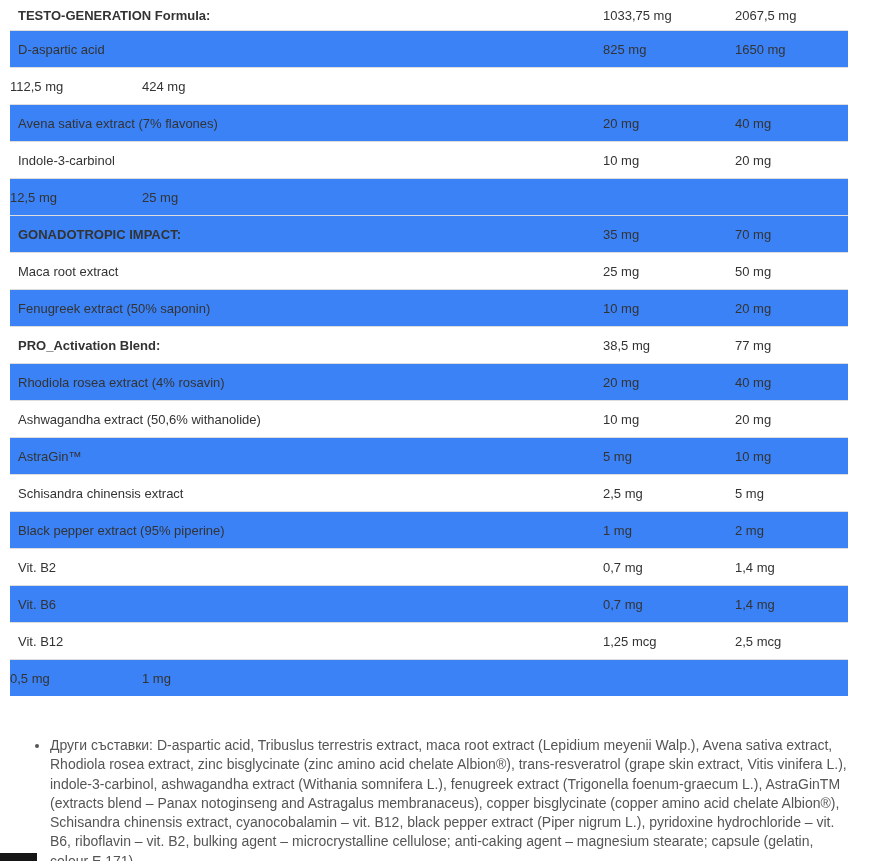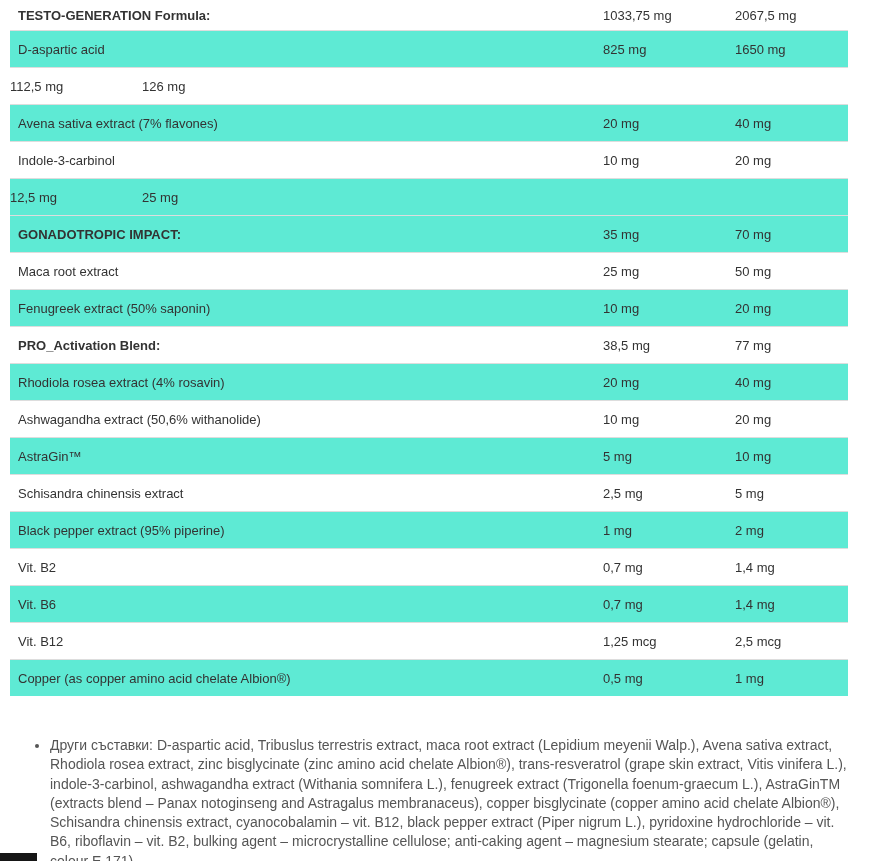--- a/index.html
+++ b/index.html
@@ -31,21 +31,21 @@
     border-top: 1px solid #dddddd;
     background: #ffffff;
     font-size: 13px;
     color: #333333;
   }
   .t-row:first-child {
     height: 30px;
     border-top: none;
   }
   .t-row.shaded {
-    background: #5eead4;
+    background: #3b82f6;
   }
   .t-row.bold .cell-name {
     font-weight: bold;
   }
   .cell-name {
     flex: 1 1 auto;
     padding-left: 8px;
     white-space: nowrap;
     overflow: hidden;
   }
@@ -100,21 +100,21 @@
   </div>
 
   <div class="t-row shaded">
     <div class="cell-name">D-aspartic acid</div>
     <div class="cell-v1">825 mg</div>
     <div class="cell-v2">1650 mg</div>
   </div>
 
   <div class="t-row">
     <div class="cell-v1">112,5 mg</div>
-    <div class="cell-v2">126 mg</div>
+    <div class="cell-v2">424 mg</div>
   </div>
 
   <div class="t-row shaded">
     <div class="cell-name">Avena sativa extract (7% flavones)</div>
     <div class="cell-v1">20 mg</div>
     <div class="cell-v2">40 mg</div>
   </div>
 
   <div class="t-row">
     <div class="cell-name">Indole-3-carbinol</div>
@@ -194,21 +194,20 @@
     <div class="cell-v2">1,4 mg</div>
   </div>
 
   <div class="t-row">
     <div class="cell-name">Vit. B12</div>
     <div class="cell-v1">1,25 mcg</div>
     <div class="cell-v2">2,5 mcg</div>
   </div>
 
   <div class="t-row shaded">
-    <div class="cell-name">Copper (as copper amino acid chelate Albion®)</div>
     <div class="cell-v1">0,5 mg</div>
     <div class="cell-v2">1 mg</div>
   </div>
 </div>
 
   <div class="notes">
     <ul>
       <li>Други съставки: D-aspartic acid, Tribuslus terrestris extract, maca root extract (Lepidium meyenii Walp.), Avena sativa extract, Rhodiola rosea extract, zinc bisglycinate (zinc amino acid chelate Albion®), trans-resveratrol (grape skin extract, Vitis vinifera L.), indole-3-carbinol, ashwagandha extract (Withania somnifera L.), fenugreek extract (Trigonella foenum-graecum L.), AstraGinTM (extracts blend – Panax notoginseng and Astragalus membranaceus), copper bisglycinate (copper amino acid chelate Albion®), Schisandra chinensis extract, cyanocobalamin – vit. B12, black pepper extract (Piper nigrum L.), pyridoxine hydrochloride – vit. B6, riboflavin – vit. B2, bulking agent – microcrystalline cellulose; anti-caking agent – magnesium stearate; capsule (gelatin, colour E 171)</li>
     </ul>
   </div>

